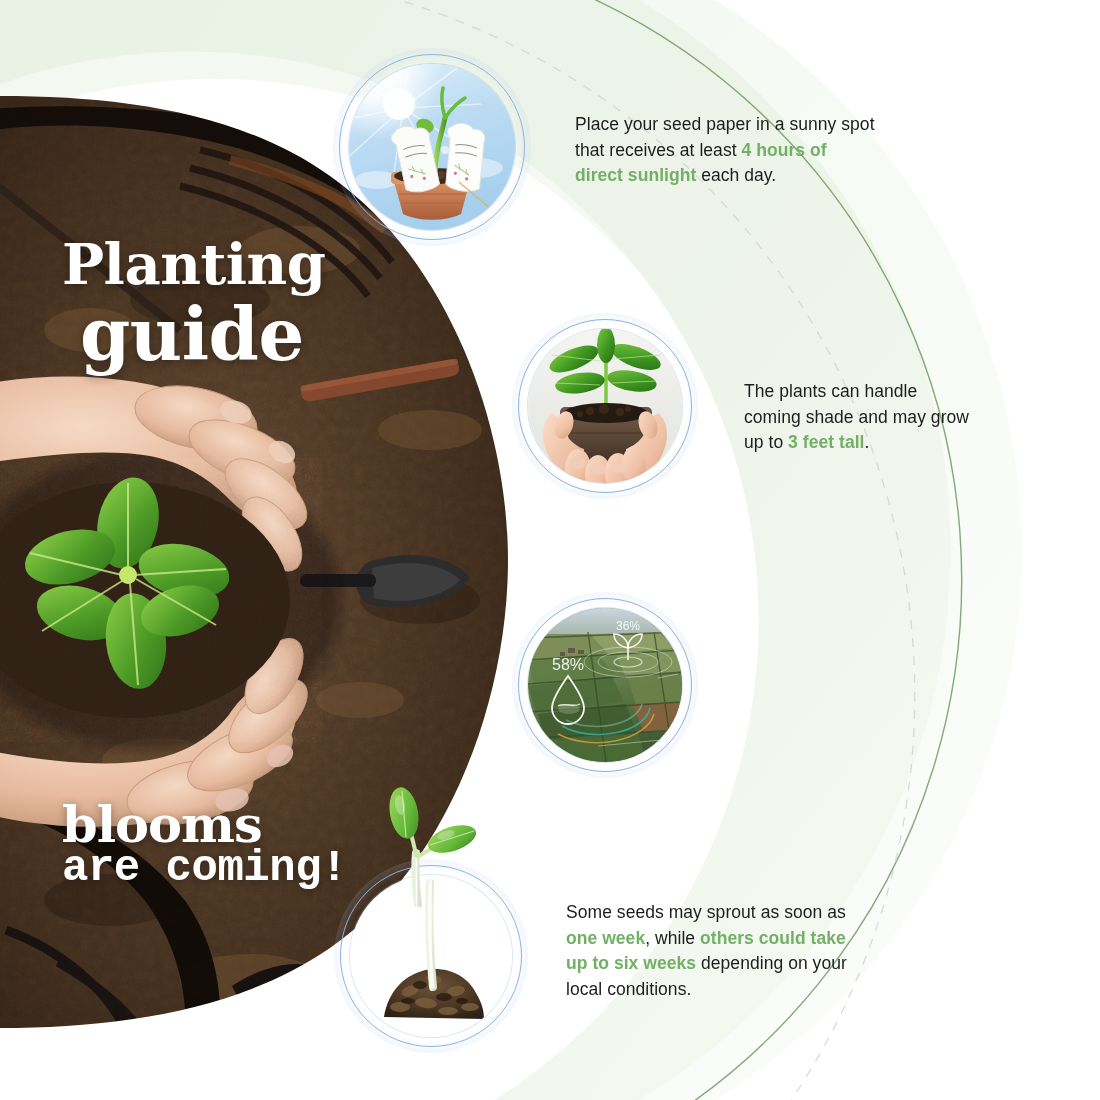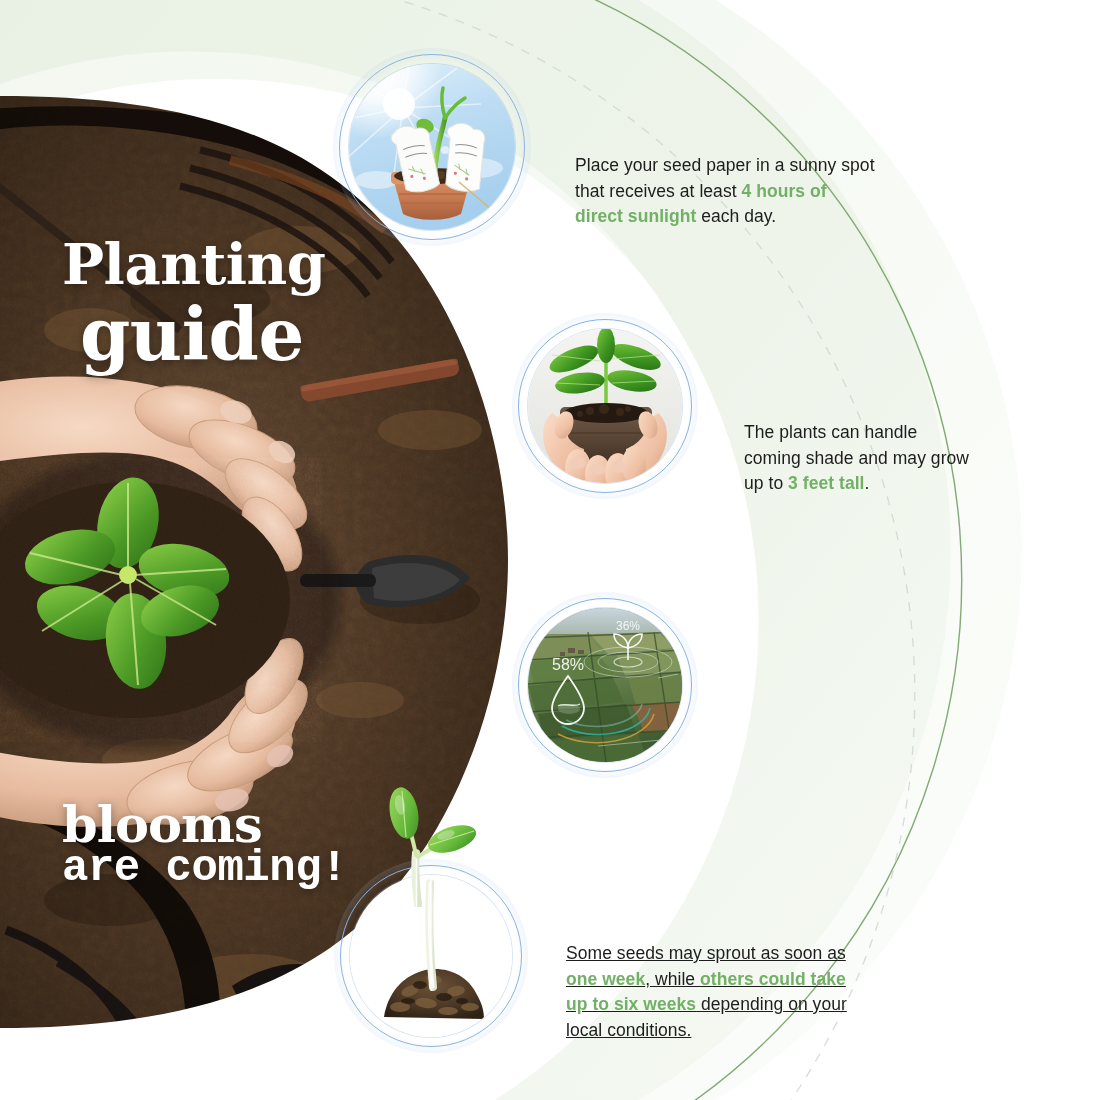--- a/index.html
+++ b/index.html
@@ -65,27 +65,26 @@
   
   .overflow-sprout{ position:absolute; z-index:10; pointer-events:none; }
 
   
   .copy {
     position:absolute; z-index:9;
     color:#1d1d1d;
     font-size:17.5px;
     line-height:25.5px;
     letter-spacing:.05px;
-    margin-top:41px;
   }
   .copy b { color:#72b066; font-weight:bold; }
   #copy1 { left:575px; top:112px; width:300px; }
   #copy2 { left:744px; top:379px; width:230px; }
   #copy3 { left:744px; top:624px; width:285px; }
-  #copy4 { left:566px; top:900px; width:305px;text-decoration:underline; }
+  #copy4 { left:566px; top:900px; width:305px; }
 </style>
 </head>
 <body>
 
 <div id="stage">
 
   <svg class="bg-svg" viewBox="0 0 1100 1100">
     <defs>
       <linearGradient id="bandGrad" x1="0" y1="0" x2="1" y2="1">
         <stop offset="0%" stop-color="#e9f1e4"></stop>

